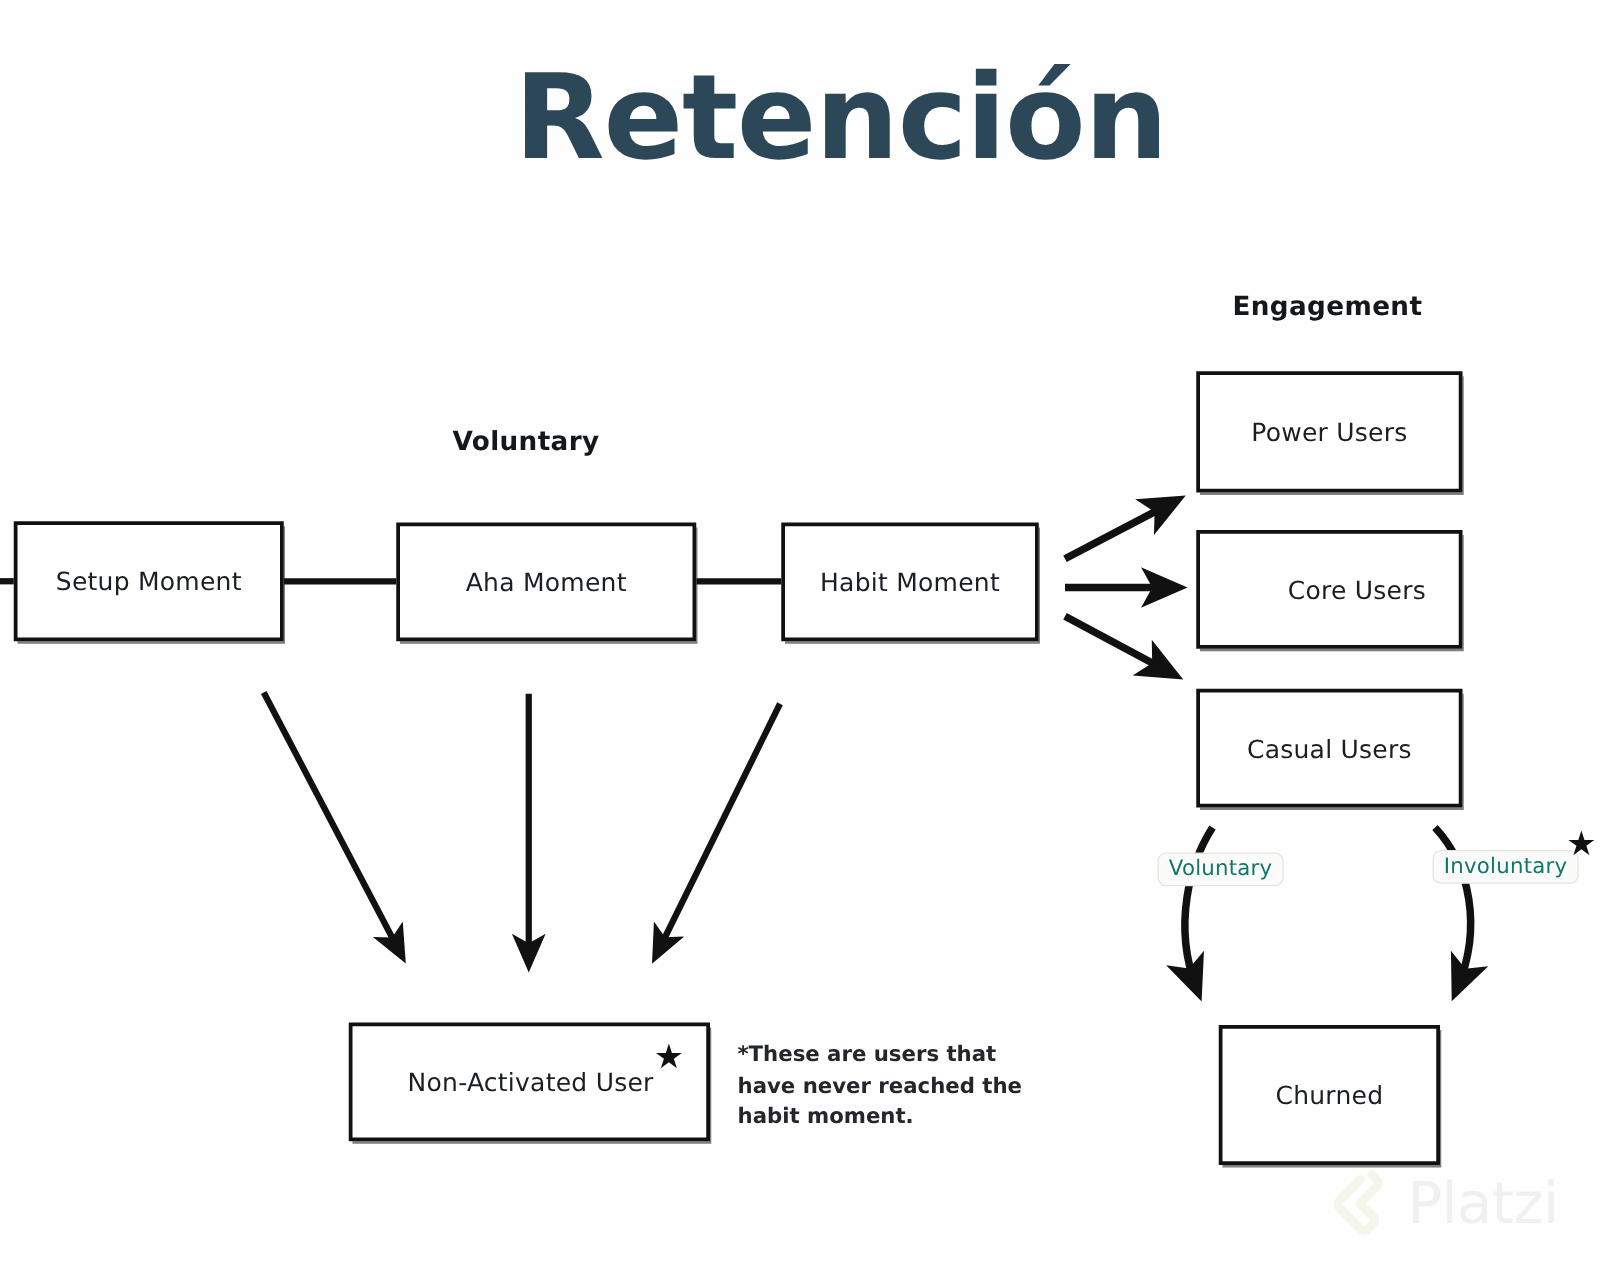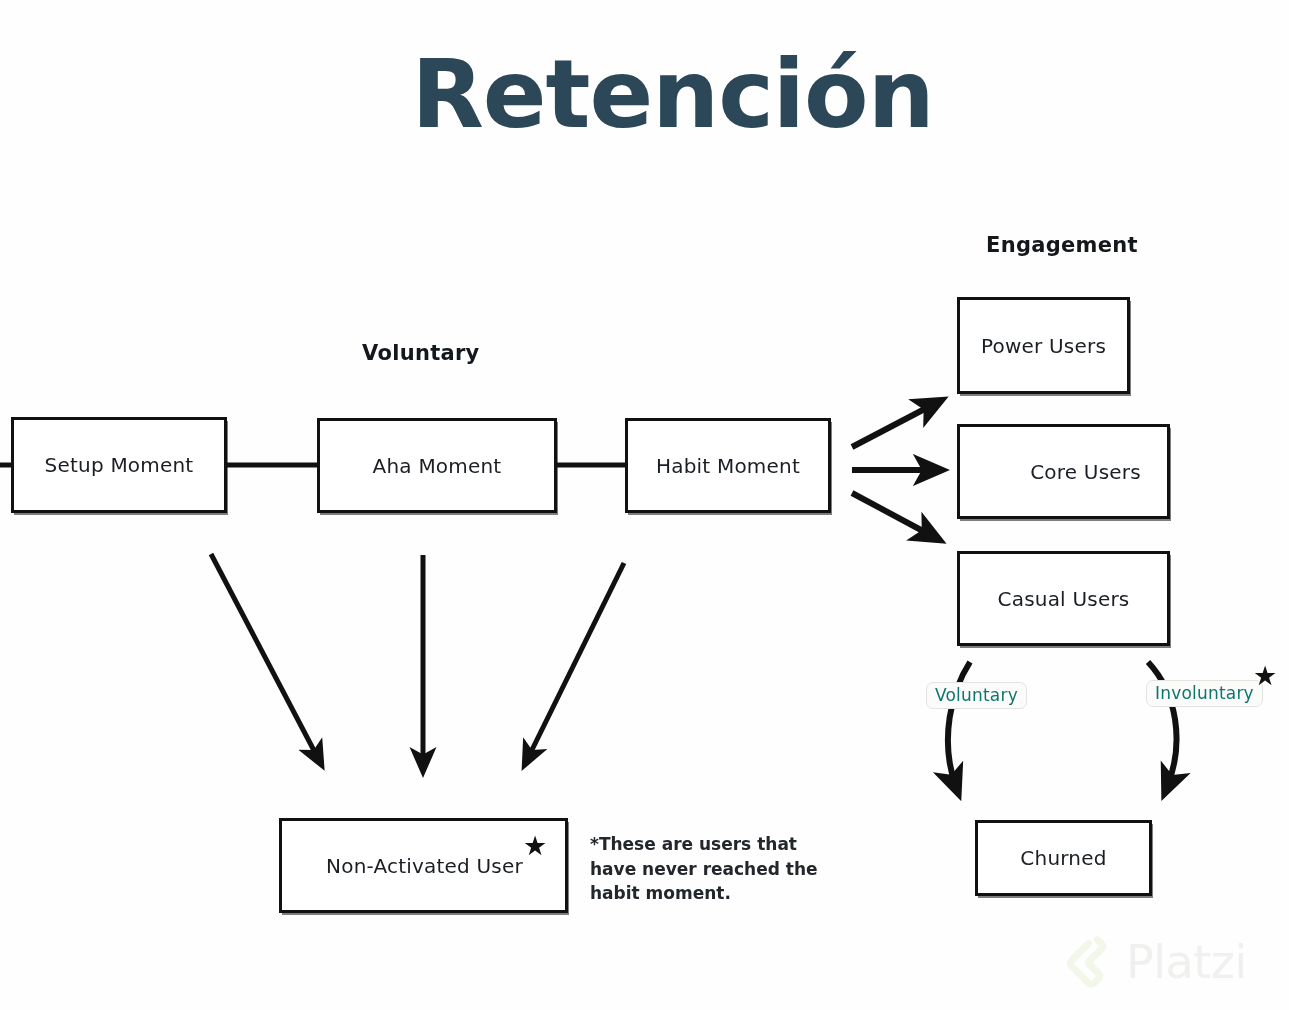--- a/index.html
+++ b/index.html
@@ -74,24 +74,24 @@
     letter-spacing: 0.2px;
     white-space: nowrap;
   }
   .node.shadowed {
     box-shadow: 2px 3px 0 -1px rgba(20,20,20,0.55);
   }
 
   #node-setup    { left: 11px;  top: 417px; width: 216px; height: 96px; }
   #node-aha      { left: 317px; top: 418px; width: 240px; height: 95px; }
   #node-habit    { left: 625px; top: 418px; width: 206px; height: 95px; }
-  #node-power    { left: 957px; top: 297px; width: 173px; height: 97px; }
+  #node-power    { left: 957px; top: 297px; width: 213px; height: 97px; }
   #node-core     { left: 957px; top: 424px; width: 213px; height: 95px; padding-left: 44px; }
   #node-casual   { left: 957px; top: 551px; width: 213px; height: 95px; }
-  #node-churned  { left: 975px; top: 820px; width: 177px; height: 76px; }
+  #node-churned  { left: 975px; top: 820px; width: 177px; height: 112px; }
   #node-nonact   { left: 279px; top: 818px; width: 289px; height: 95px; padding-left: 28px; }
 
   #node-nonact .node-label { padding-right: 26px; }
 
   
   .star {
     position: absolute;
     color: #111111;
     font-size: 27px;
     line-height: 1;

